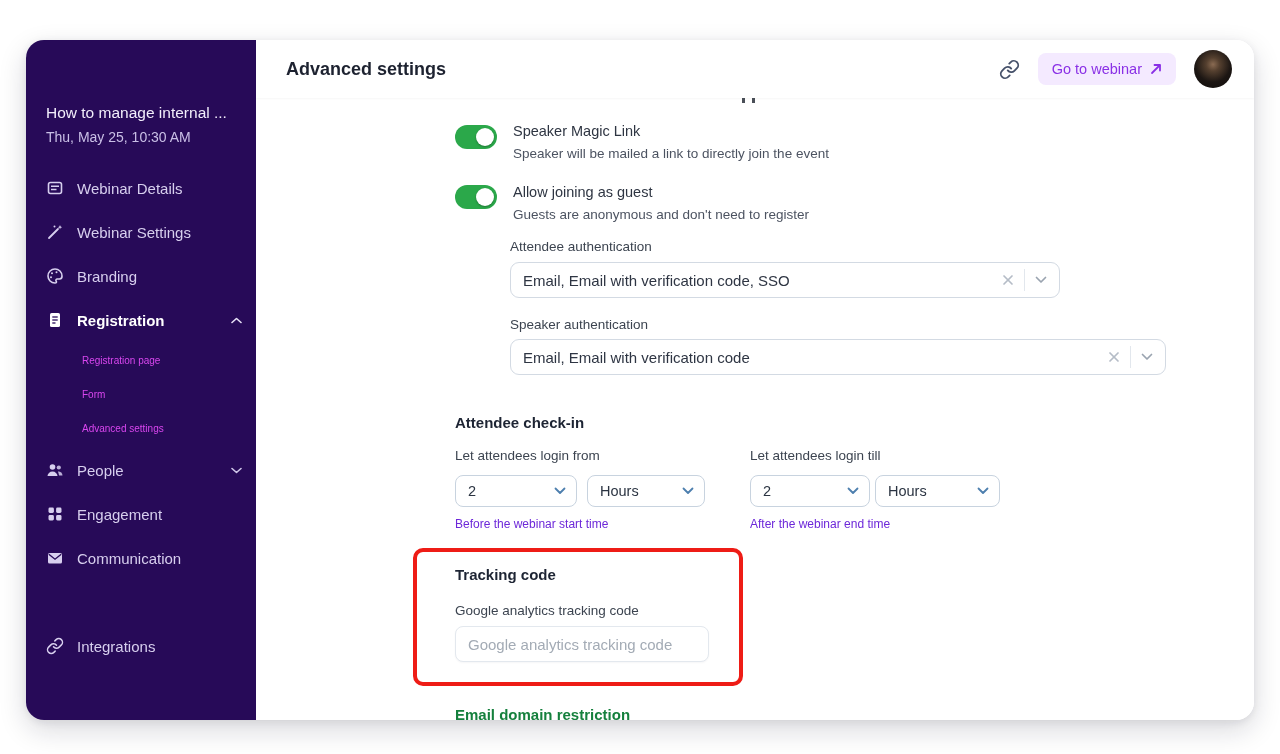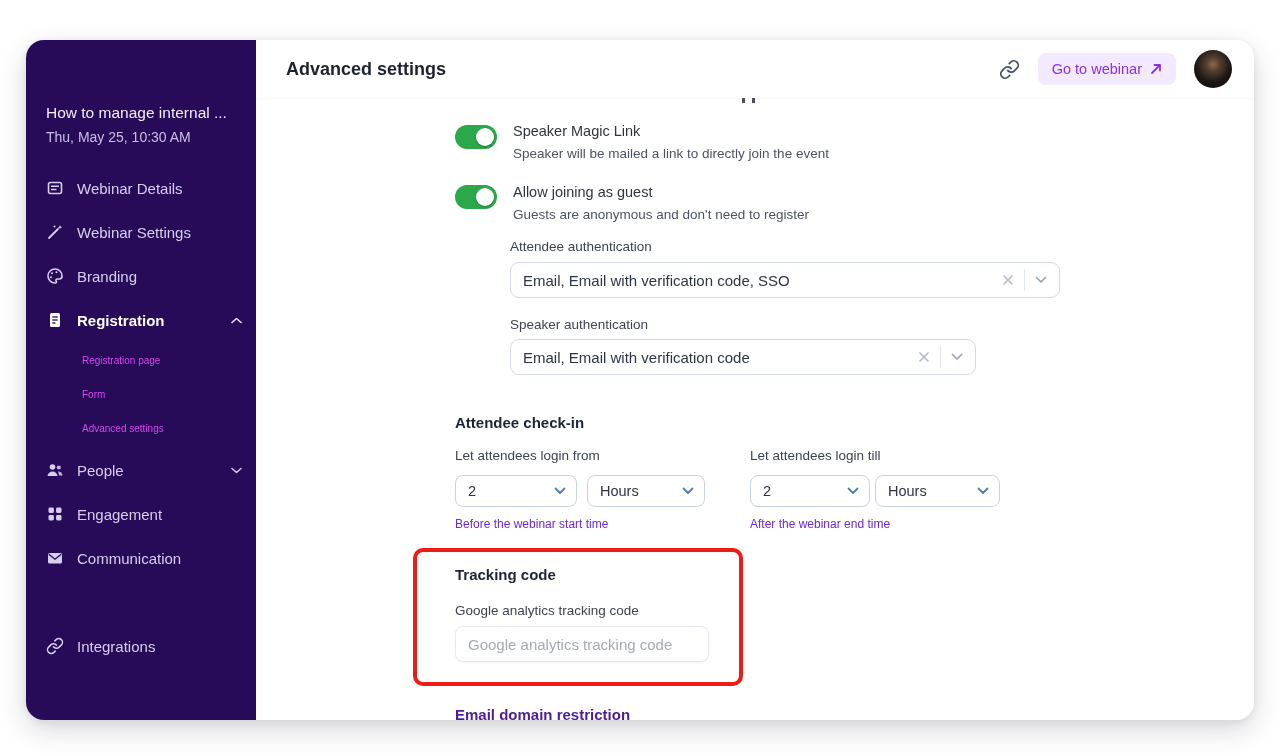--- a/index.html
+++ b/index.html
@@ -64,21 +64,21 @@
   .helper { font-size:12px; color:#6d28d9; }
   .select { display:flex; align-items:center; height:32px; border:1px solid #c8d3df; border-radius:8px;
             background:#fff; padding:0 10px 0 12px; font-size:14.5px; color:#2b3442; cursor:pointer; }
   .select .sv { flex:1; }
 
   .hl-rect { border:4px solid #ee1c16; border-radius:10px; pointer-events:none; z-index:5; }
   .ga-input { height:36px; width:100%; border:1px solid #e3e8ee; border-radius:8px; padding:0 12px;
               font-size:15px; color:#333a45; outline:none; font-family:"Liberation Sans", sans-serif;
               box-shadow:0 1px 2px rgba(16,24,40,.04); }
   .ga-input::placeholder { color:#a3abb5; }
-  .clipped-heading { font-size:15px; font-weight:700; color:#4c1d95; white-space:nowrap; }
+  .clipped-heading { font-size:15px; font-weight:700; color:#15803d; white-space:nowrap; }
 </style>
 </head>
 <body>
 
 <div class="page">
   <div class="card">
 
     <aside class="sidebar">
 
       <div class="event">
@@ -230,21 +230,21 @@
                 <line x1="10" y1="2" x2="2" y2="10" stroke="#b5bcc7" stroke-width="1.7" stroke-linecap="round"></line>
               </svg>
             <i class="vdiv"></i>
             <svg width="12" height="8" viewBox="0 0 12 8">
                 <polyline points="1.5,1.5 6,6 10.5,1.5" fill="none" stroke="#9aa4b0" stroke-width="1.7" stroke-linecap="round" stroke-linejoin="round"></polyline>
               </svg>
           </span>
         </div>
 
         <div class="f-label abs" style="left:254px;top:219px">Speaker authentication</div>
-        <div class="combo abs" style="left:254px;top:241px;width:466px">
+        <div class="combo abs" style="left:254px;top:241px;width:656px">
           <span class="combo-value">Email, Email with verification code</span>
           <span class="combo-right">
             <svg width="12" height="12" viewBox="0 0 12 12">
                 <line x1="2" y1="2" x2="10" y2="10" stroke="#b5bcc7" stroke-width="1.7" stroke-linecap="round"></line>
                 <line x1="10" y1="2" x2="2" y2="10" stroke="#b5bcc7" stroke-width="1.7" stroke-linecap="round"></line>
               </svg>
             <i class="vdiv"></i>
             <svg width="12" height="8" viewBox="0 0 12 8">
                 <polyline points="1.5,1.5 6,6 10.5,1.5" fill="none" stroke="#9aa4b0" stroke-width="1.7" stroke-linecap="round" stroke-linejoin="round"></polyline>
               </svg>

